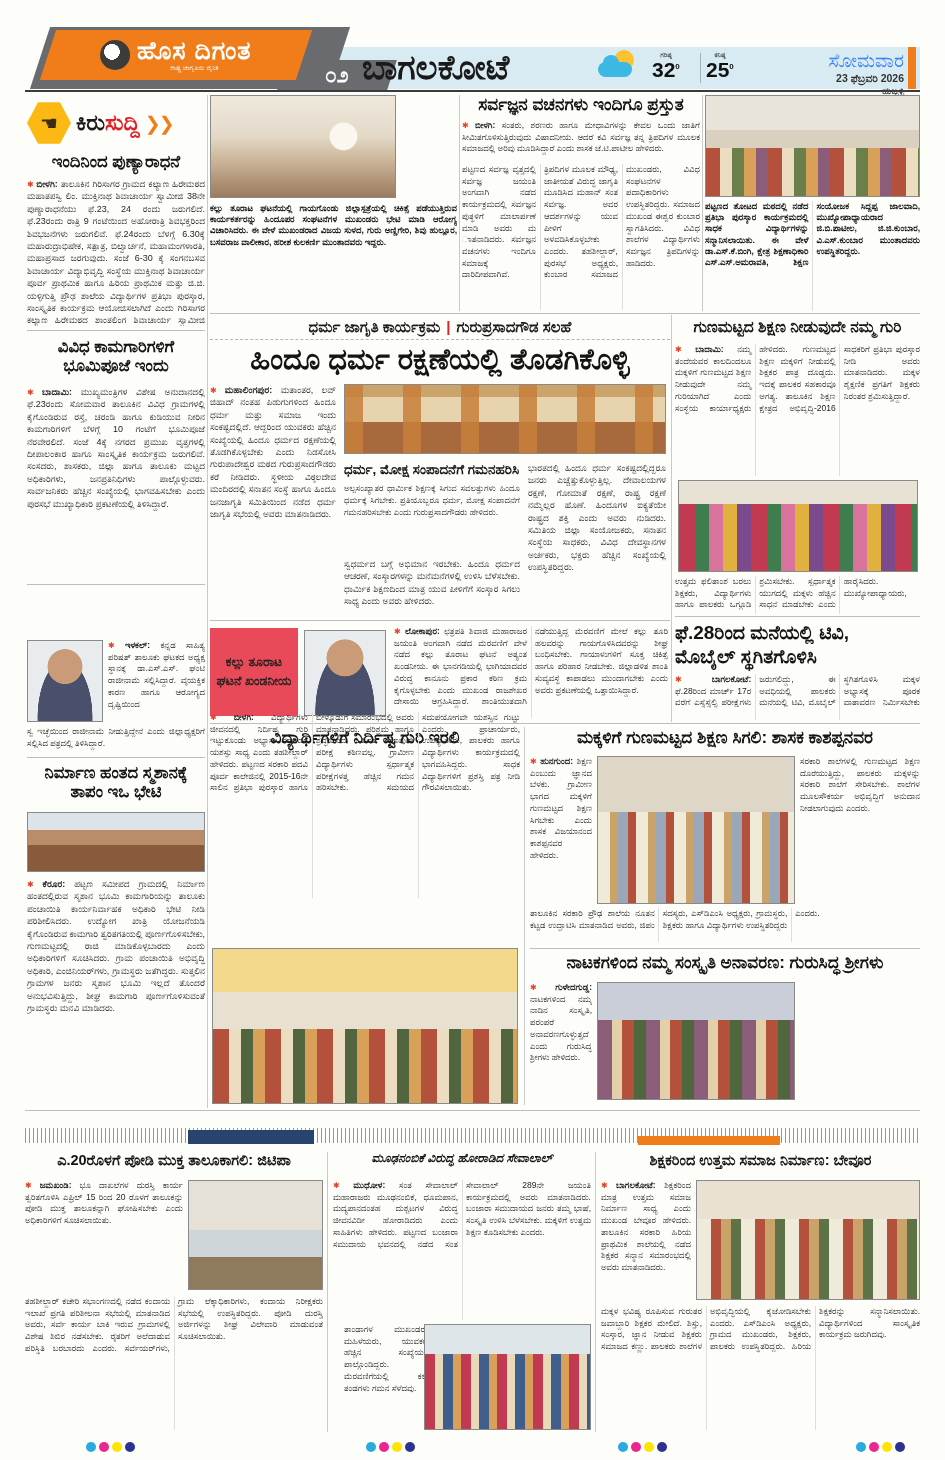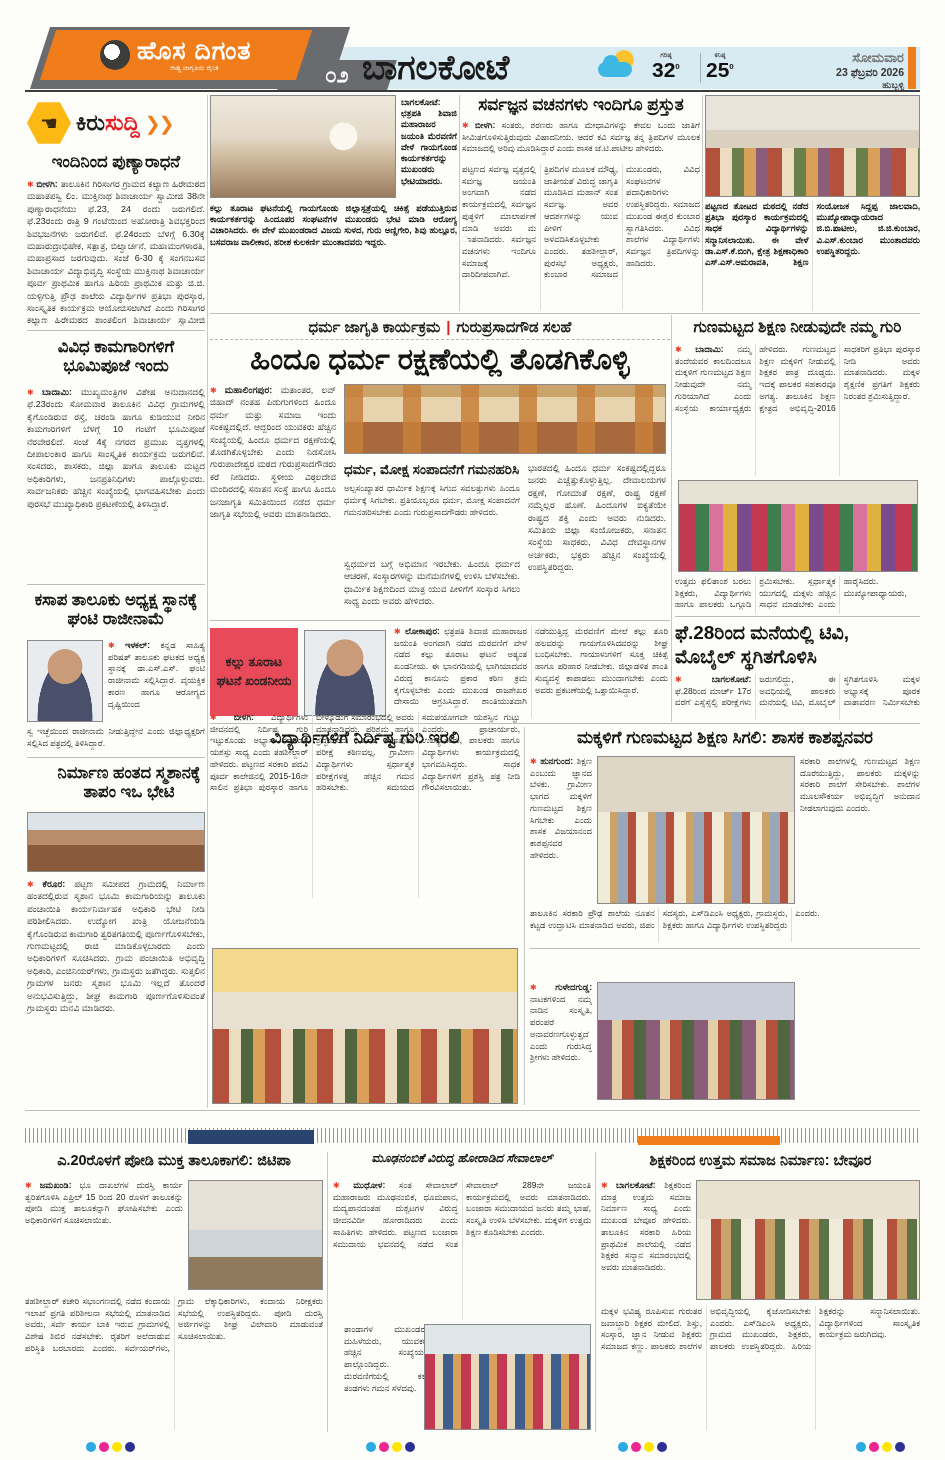--- a/index.html
+++ b/index.html
@@ -17,21 +17,21 @@
   .pagenum{background:#6a6b6e;transform:skewX(-18deg);display:flex;align-items:center;justify-content:center;}
   .pagenum span{transform:skewX(18deg);color:#fff;font-size:21px;font-weight:800;}
   .edition{font-size:34px;font-weight:800;color:#1a1a1a;letter-spacing:0;}
   .sun{width:20px;height:20px;border-radius:50%;background:#fdc32e;position:absolute;left:16px;top:0;}
   .cloud{width:34px;height:15px;border-radius:10px;background:#3db7e4;position:absolute;left:0;top:12px;}
   .cloud::before{content:"";position:absolute;width:16px;height:16px;border-radius:50%;background:#3db7e4;left:5px;top:-7px;}
   .tlabel{font-size:6.5px;color:#555;font-weight:bold;}
   .tval{font-size:21px;font-weight:800;color:#111;line-height:1;}
   .tval sup{font-size:8px;}
   .tdiv{width:1px;background:#9fb3bd;}
-  .day{font-size:13px;font-weight:700;color:#737373;}
+  .day{font-size:19px;font-weight:400;color:#3b82f6;}
   .pdate{font-size:10.5px;font-weight:bold;color:#333;}
   .pcity{font-size:9px;font-weight:bold;color:#444;margin-top:1px;}
   .obar{background:#f07d1a;}
   
   .hr{background:#bdbdbd;height:1px;}
   .vr{background:#c9c9c9;width:1px;}
   .hdr-rule{background:#3b3b3b;}
   
   .bodytext{font-size:9px;line-height:1.38;text-align:justify;color:#252525;}
   .small{font-size:8.5px;}
@@ -144,36 +144,34 @@
     <span class="dl">ಬೀಳಗಿ:</span> <span>ತಾಲೂಕಿನ ಗಿರಿಸಾಗರ ಗ್ರಾಮದ ಕಲ್ಯಾಣ ಹಿರೇಮಠದ ಮಹಾತಪಸ್ವಿ ಲಿಂ. ಮುಕ್ತಿನಾಥ ಶಿವಾಚಾರ್ಯ ಸ್ವಾಮೀಜಿ 38ನೇ ಪುಣ್ಯಾರಾಧನೆಯು ಫೆ.23, 24 ರಂದು ಜರುಗಲಿದೆ. ಫೆ.23ರಂದು ರಾತ್ರಿ 9 ಗಂಟೆಯಿಂದ ಅಹೋರಾತ್ರಿ ಶಿವಭಕ್ತರಿಂದ ಶಿವಭಜನೆಗಳು ಜರುಗಲಿವೆ. ಫೆ.24ರಂದು ಬೆಳಗ್ಗೆ 6.30ಕ್ಕೆ ಮಹಾರುದ್ರಾಭಿಷೇಕ, ಸತ್ಪಾತ್ರ, ಬಿಲ್ವಾರ್ಚನೆ, ಮಹಾಮಂಗಳಾರತಿ, ಮಹಾಪ್ರಸಾದ ಜರಗುವುದು. ಸಂಜೆ 6-30 ಕ್ಕೆ ಸಂಗನಬಸವ ಶಿವಾಚಾರ್ಯ ವಿದ್ಯಾಭಿವೃದ್ಧಿ ಸಂಸ್ಥೆಯ ಮುಕ್ತಿನಾಥ ಶಿವಾಚಾರ್ಯ ಪೂರ್ವ ಪ್ರಾಥಮಿಕ ಹಾಗೂ ಹಿರಿಯ ಪ್ರಾಥಮಿಕ ಮತ್ತು ಜಿ.ಜಿ. ಯಳ್ಳಿಗುತ್ತಿ ಪ್ರೌಢ ಶಾಲೆಯ ವಿದ್ಯಾರ್ಥಿಗಳ ಪ್ರತಿಭಾ ಪುರಸ್ಕಾರ, ಸಾಂಸ್ಕೃತಿಕ ಕಾರ್ಯಕ್ರಮ ಆಯೋಜಿಸಲಾಗಿದೆ ಎಂದು ಗಿರಿಸಾಗರ ಕಲ್ಯಾಣ ಹಿರೇಮಠದ ಶಾಂತಲಿಂಗ ಶಿವಾಚಾರ್ಯ ಸ್ವಾಮೀಜಿ ತಿಳಿಸಿದ್ದಾರೆ.</span>
   </div>
   <div class="abs hr" style="left:27px;top:330px;width:178px;"></div>
 
   <div class="abs hd hd-s" style="left:27px;top:337px;width:178px;">ವಿವಿಧ ಕಾಮಗಾರಿಗಳಿಗೆ ಭೂಮಿಪೂಜೆ ಇಂದು</div>
   <div class="abs bodytext" style="left:27px;top:386px;width:178px;height:194px;overflow:hidden;">
     <span class="dl">ಬಾದಾಮಿ:</span> <span>ಮುಖ್ಯಮಂತ್ರಿಗಳ ವಿಶೇಷ ಅನುದಾನದಲ್ಲಿ ಫೆ.23ರಂದು ಸೋಮವಾರ ತಾಲೂಕಿನ ವಿವಿಧ ಗ್ರಾಮಗಳಲ್ಲಿ ಕೈಗೊಂಡಿರುವ ರಸ್ತೆ, ಚರಂಡಿ ಹಾಗೂ ಕುಡಿಯುವ ನೀರಿನ ಕಾಮಗಾರಿಗಳಿಗೆ ಬೆಳಗ್ಗೆ 10 ಗಂಟೆಗೆ ಭೂಮಿಪೂಜೆ ನೆರವೇರಲಿದೆ. ಸಂಜೆ 4ಕ್ಕೆ ನಗರದ ಪ್ರಮುಖ ವೃತ್ತಗಳಲ್ಲಿ ದೀಪಾಲಂಕಾರ ಹಾಗೂ ಸಾಂಸ್ಕೃತಿಕ ಕಾರ್ಯಕ್ರಮ ಜರುಗಲಿವೆ. ಸಂಸದರು, ಶಾಸಕರು, ಜಿಲ್ಲಾ ಹಾಗೂ ತಾಲೂಕು ಮಟ್ಟದ ಅಧಿಕಾರಿಗಳು, ಜನಪ್ರತಿನಿಧಿಗಳು ಪಾಲ್ಗೊಳ್ಳುವರು. ಸಾರ್ವಜನಿಕರು ಹೆಚ್ಚಿನ ಸಂಖ್ಯೆಯಲ್ಲಿ ಭಾಗವಹಿಸಬೇಕು ಎಂದು ಪುರಸಭೆ ಮುಖ್ಯಾಧಿಕಾರಿ ಪ್ರಕಟಣೆಯಲ್ಲಿ ತಿಳಿಸಿದ್ದಾರೆ.</span>
   </div>
   <div class="abs hr" style="left:27px;top:584px;width:178px;"></div>
 
-  <div class="abs hd hd-s" style="left:27px;top:590px;width:178px;">ಕಸಾಪ ತಾಲೂಕು ಅಧ್ಯಕ್ಷ ಸ್ಥಾನಕ್ಕೆ ಘಂಟಿ ರಾಜೀನಾಮೆ</div>
   <div class="abs ph ph-portrait" style="left:27px;top:640px;width:76px;height:82px;"></div>
   <div class="abs bodytext small" style="left:108px;top:640px;width:97px;height:82px;overflow:hidden;">
     <span class="dl">ಇಳಕಲ್:</span> <span>ಕನ್ನಡ ಸಾಹಿತ್ಯ ಪರಿಷತ್ ತಾಲೂಕು ಘಟಕದ ಅಧ್ಯಕ್ಷ ಸ್ಥಾನಕ್ಕೆ ಡಾ.ಎಸ್.ಎಸ್. ಘಂಟಿ ರಾಜೀನಾಮೆ ಸಲ್ಲಿಸಿದ್ದಾರೆ. ವೈಯಕ್ತಿಕ ಕಾರಣ ಹಾಗೂ ಆರೋಗ್ಯದ ದೃಷ್ಟಿಯಿಂದ</span>
   </div>
   <div class="abs bodytext small" style="left:27px;top:726px;width:178px;height:28px;overflow:hidden;">ಸ್ವ ಇಚ್ಛೆಯಿಂದ ರಾಜೀನಾಮೆ ನೀಡುತ್ತಿದ್ದೇನೆ ಎಂದು ಜಿಲ್ಲಾಧ್ಯಕ್ಷರಿಗೆ ಸಲ್ಲಿಸಿದ ಪತ್ರದಲ್ಲಿ ತಿಳಿಸಿದ್ದಾರೆ.</div>
   <div class="abs hr" style="left:27px;top:757px;width:178px;"></div>
 
-  <div class="abs hd hd-s" style="left:40px;top:763px;width:178px;">ನಿರ್ಮಾಣ ಹಂತದ ಸ್ಮಶಾನಕ್ಕೆ ತಾಪಂ ಇಒ ಭೇಟಿ</div>
+  <div class="abs hd hd-s" style="left:27px;top:763px;width:178px;">ನಿರ್ಮಾಣ ಹಂತದ ಸ್ಮಶಾನಕ್ಕೆ ತಾಪಂ ಇಒ ಭೇಟಿ</div>
   <div class="abs ph ph-site" style="left:27px;top:812px;width:178px;height:60px;"></div>
   <div class="abs bodytext" style="left:27px;top:878px;width:178px;height:226px;overflow:hidden;">
     <span class="dl">ಕೆರೂರ:</span> <span>ಪಟ್ಟಣ ಸಮೀಪದ ಗ್ರಾಮದಲ್ಲಿ ನಿರ್ಮಾಣ ಹಂತದಲ್ಲಿರುವ ಸ್ಮಶಾನ ಭೂಮಿ ಕಾಮಗಾರಿಯನ್ನು ತಾಲೂಕು ಪಂಚಾಯಿತಿ ಕಾರ್ಯನಿರ್ವಾಹಕ ಅಧಿಕಾರಿ ಭೇಟಿ ನೀಡಿ ಪರಿಶೀಲಿಸಿದರು. ಉದ್ಯೋಗ ಖಾತ್ರಿ ಯೋಜನೆಯಡಿ ಕೈಗೊಂಡಿರುವ ಕಾಮಗಾರಿ ತ್ವರಿತಗತಿಯಲ್ಲಿ ಪೂರ್ಣಗೊಳಿಸಬೇಕು, ಗುಣಮಟ್ಟದಲ್ಲಿ ರಾಜಿ ಮಾಡಿಕೊಳ್ಳಬಾರದು ಎಂದು ಅಧಿಕಾರಿಗಳಿಗೆ ಸೂಚಿಸಿದರು. ಗ್ರಾಮ ಪಂಚಾಯಿತಿ ಅಭಿವೃದ್ಧಿ ಅಧಿಕಾರಿ, ಎಂಜಿನಿಯರ್‌ಗಳು, ಗ್ರಾಮಸ್ಥರು ಜತೆಗಿದ್ದರು. ಸುತ್ತಲಿನ ಗ್ರಾಮಗಳ ಜನರು ಸ್ಮಶಾನ ಭೂಮಿ ಇಲ್ಲದೆ ತೊಂದರೆ ಅನುಭವಿಸುತ್ತಿದ್ದು, ಶೀಘ್ರ ಕಾಮಗಾರಿ ಪೂರ್ಣಗೊಳಿಸುವಂತೆ ಗ್ರಾಮಸ್ಥರು ಮನವಿ ಮಾಡಿದರು.</span>
   </div>
 
   <div class="abs ph ph-hospital" style="left:210px;top:95px;width:186px;height:103px;"></div>
-  <div class="abs cap" style="left:401px;top:97px;width:56px;height:100px;overflow:hidden;">ಬಾಗಲಕೋಟೆ: ಛತ್ರಪತಿ ಶಿವಾಜಿ ಮಹಾರಾಜರ ಜಯಂತಿ ಮೆರವಣಿಗೆ ವೇಳೆ ಗಾಯಗೊಂಡ ಕಾರ್ಯಕರ್ತರನ್ನು ಮುಖಂಡರು ಭೇಟಿಯಾದರು.</div>
   <div class="abs cap" style="left:210px;top:203px;width:247px;height:108px;overflow:hidden;">ಕಲ್ಲು ತೂರಾಟ ಘಟನೆಯಲ್ಲಿ ಗಾಯಗೊಂಡು ಜಿಲ್ಲಾಸ್ಪತ್ರೆಯಲ್ಲಿ ಚಿಕಿತ್ಸೆ ಪಡೆಯುತ್ತಿರುವ ಕಾರ್ಯಕರ್ತರನ್ನು ಹಿಂದೂಪರ ಸಂಘಟನೆಗಳ ಮುಖಂಡರು ಭೇಟಿ ಮಾಡಿ ಆರೋಗ್ಯ ವಿಚಾರಿಸಿದರು. ಈ ವೇಳೆ ಮುಖಂಡರಾದ ವಿಜಯ ಸುಳದ, ಗುರು ಅಣ್ಣಿಗೇರಿ, ಶಿವು ಹುಲ್ಲೂರ, ಬಸವರಾಜ ವಾಲೀಕಾರ, ಹರೀಶ ಕುಲಕರ್ಣಿ ಮುಂತಾದವರು ಇದ್ದರು.</div>
 
   <div class="abs hd hd-m" style="left:462px;top:95px;width:238px;">ಸರ್ವಜ್ಞನ ವಚನಗಳು ಇಂದಿಗೂ ಪ್ರಸ್ತುತ</div>
   <div class="abs bodytext small" style="left:462px;top:120px;width:238px;height:42px;overflow:hidden;">
     <span class="dl">ಬೀಳಗಿ:</span> <span>ಸಂತರು, ಶರಣರು ಹಾಗೂ ಮೇಧಾವಿಗಳನ್ನು ಕೇವಲ ಒಂದು ಜಾತಿಗೆ ಸೀಮಿತಗೊಳಿಸುತ್ತಿರುವುದು ವಿಷಾದನೀಯ. ಆದರೆ ಕವಿ ಸರ್ವಜ್ಞ ತನ್ನ ತ್ರಿಪದಿಗಳ ಮೂಲಕ ಸಮಾಜದಲ್ಲಿ ಅರಿವು ಮೂಡಿಸಿದ್ದಾರೆ ಎಂದು ಶಾಸಕ ಜೆ.ಟಿ.ಪಾಟೀಲ ಹೇಳಿದರು.</span>
   </div>
   <div class="abs bodytext small cols3" style="left:462px;top:164px;width:238px;height:146px;overflow:hidden;">ಪಟ್ಟಣದ ಸರ್ವಜ್ಞ ವೃತ್ತದಲ್ಲಿ ಸರ್ವಜ್ಞ ಜಯಂತಿ ಅಂಗವಾಗಿ ನಡೆದ ಕಾರ್ಯಕ್ರಮದಲ್ಲಿ ಸರ್ವಜ್ಞನ ಪುತ್ಥಳಿಗೆ ಮಾಲಾರ್ಪಣೆ ಮಾಡಿ ಅವರು ಮ ಾತನಾಡಿದರು. ಸರ್ವಜ್ಞನ ವಚನಗಳು ಇಂದಿಗೂ ಸಮಾಜಕ್ಕೆ ದಾರಿದೀಪವಾಗಿವೆ. ತ್ರಿಪದಿಗಳ ಮೂಲಕ ಮೌಢ್ಯ, ಜಾತೀಯತೆ ವಿರುದ್ಧ ಜಾಗೃತಿ ಮೂಡಿಸಿದ ಮಹಾನ್ ಸಂತ ಸರ್ವಜ್ಞ. ಅವರ ಆದರ್ಶಗಳನ್ನು ಯುವ ಪೀಳಿಗೆ ಅಳವಡಿಸಿಕೊಳ್ಳಬೇಕು ಎಂದರು. ತಹಶೀಲ್ದಾರ್, ಪುರಸಭೆ ಅಧ್ಯಕ್ಷರು, ಕುಂಬಾರ ಸಮಾಜದ ಮುಖಂಡರು, ವಿವಿಧ ಸಂಘಟನೆಗಳ ಪದಾಧಿಕಾರಿಗಳು ಉಪಸ್ಥಿತರಿದ್ದರು. ಸಮಾಜದ ಮುಖಂಡ ಈಶ್ವರ ಕುಂಬಾರ ಸ್ವಾಗತಿಸಿದರು. ವಿವಿಧ ಶಾಲೆಗಳ ವಿದ್ಯಾರ್ಥಿಗಳು ಸರ್ವಜ್ಞನ ತ್ರಿಪದಿಗಳನ್ನು ಹಾಡಿದರು.</div>
 
   <div class="abs ph ph-officials" style="left:705px;top:95px;width:215px;height:102px;"></div>
   <div class="abs cap cols2" style="left:705px;top:201px;width:215px;height:110px;overflow:hidden;">ಪಟ್ಟಣದ ತೋಟದ ಮಠದಲ್ಲಿ ನಡೆದ ಪ್ರತಿಭಾ ಪುರಸ್ಕಾರ ಕಾರ್ಯಕ್ರಮದಲ್ಲಿ ಸಾಧಕ ವಿದ್ಯಾರ್ಥಿಗಳನ್ನು ಸನ್ಮಾನಿಸಲಾಯಿತು. ಈ ವೇಳೆ ಡಾ.ಎಸ್.ಕೆ.ಬಿಂಗಿ, ಕ್ಷೇತ್ರ ಶಿಕ್ಷಣಾಧಿಕಾರಿ ಎಸ್.ಎಸ್.ಅಮರಾವತಿ, ಶಿಕ್ಷಣ ಸಂಯೋಜಕ ಸಿದ್ದಪ್ಪ ಜಾಲವಾದಿ, ಮುಖ್ಯೋಪಾಧ್ಯಾಯರಾದ ಜಿ.ಬಿ.ಪಾಟೀಲ, ಜಿ.ಜಿ.ಕುಂಬಾರ, ವಿ.ಎಸ್.ಕುಂಬಾರ ಮುಂತಾದವರು ಉಪಸ್ಥಿತರಿದ್ದರು.</div>
@@ -233,20 +231,21 @@
 
   <div class="abs hd hd-m" style="left:530px;top:728px;width:390px;">ಮಕ್ಕಳಿಗೆ ಗುಣಮಟ್ಟದ ಶಿಕ್ಷಣ ಸಿಗಲಿ: ಶಾಸಕ ಕಾಶಪ್ಪನವರ</div>
   <div class="abs bodytext small" style="left:530px;top:756px;width:62px;height:148px;overflow:hidden;">
     <span class="dl">ಹುನಗುಂದ:</span> <span>ಶಿಕ್ಷಣ ಎಂಬುದು ಜ್ಞಾನದ ಬೆಳಕು. ಗ್ರಾಮೀಣ ಭಾಗದ ಮಕ್ಕಳಿಗೆ ಗುಣಮಟ್ಟದ ಶಿಕ್ಷಣ ಸಿಗಬೇಕು ಎಂದು ಶಾಸಕ ವಿಜಯಾನಂದ ಕಾಶಪ್ಪನವರ ಹೇಳಿದರು.</span>
   </div>
   <div class="abs ph ph-stage" style="left:597px;top:756px;width:198px;height:148px;"></div>
   <div class="abs bodytext small" style="left:800px;top:756px;width:120px;height:148px;overflow:hidden;">ಸರಕಾರಿ ಶಾಲೆಗಳಲ್ಲಿ ಗುಣಮಟ್ಟದ ಶಿಕ್ಷಣ ದೊರೆಯುತ್ತಿದ್ದು, ಪಾಲಕರು ಮಕ್ಕಳನ್ನು ಸರಕಾರಿ ಶಾಲೆಗೆ ಸೇರಿಸಬೇಕು. ಶಾಲೆಗಳ ಮೂಲಸೌಕರ್ಯ ಅಭಿವೃದ್ಧಿಗೆ ಅನುದಾನ ನೀಡಲಾಗುವುದು ಎಂದರು.</div>
   <div class="abs bodytext small cols3" style="left:530px;top:908px;width:390px;height:34px;overflow:hidden;">ತಾಲೂಕಿನ ಸರಕಾರಿ ಪ್ರೌಢ ಶಾಲೆಯ ನೂತನ ಕಟ್ಟಡ ಉದ್ಘಾಟಿಸಿ ಮಾತನಾಡಿದ ಅವರು, ಜಿಪಂ ಸದಸ್ಯರು, ಎಸ್‌ಡಿಎಂಸಿ ಅಧ್ಯಕ್ಷರು, ಗ್ರಾಮಸ್ಥರು, ಶಿಕ್ಷಕರು ಹಾಗೂ ವಿದ್ಯಾರ್ಥಿಗಳು ಉಪಸ್ಥಿತರಿದ್ದರು ಎಂದರು.</div>
 
   <div class="abs hr" style="left:530px;top:948px;width:390px;"></div>
+  <div class="abs hd hd-m" style="left:530px;top:953px;width:390px;">ನಾಟಕಗಳಿಂದ ನಮ್ಮ ಸಂಸ್ಕೃತಿ ಅನಾವರಣ: ಗುರುಸಿದ್ಧ ಶ್ರೀಗಳು</div>
   <div class="abs bodytext small" style="left:530px;top:982px;width:62px;height:118px;overflow:hidden;">
     <span class="dl">ಗುಳೇದಗುಡ್ಡ:</span> <span>ನಾಟಕಗಳಿಂದ ನಮ್ಮ ನಾಡಿನ ಸಂಸ್ಕೃತಿ, ಪರಂಪರೆ ಅನಾವರಣಗೊಳ್ಳುತ್ತದೆ ಎಂದು ಗುರುಸಿದ್ಧ ಶ್ರೀಗಳು ಹೇಳಿದರು.</span>
   </div>
   <div class="abs ph ph-drama" style="left:597px;top:982px;width:198px;height:118px;"></div>
 
   <div class="abs hr" style="left:25px;top:1110px;width:895px;"></div>
   <div class="abs regmarks" style="left:25px;top:1128px;width:895px;height:15px;"></div>
   <div class="abs navybar" style="left:188px;top:1130px;width:126px;height:14px;"></div>
   <div class="abs orangebar" style="left:638px;top:1136px;width:142px;height:9px;"></div>
 

